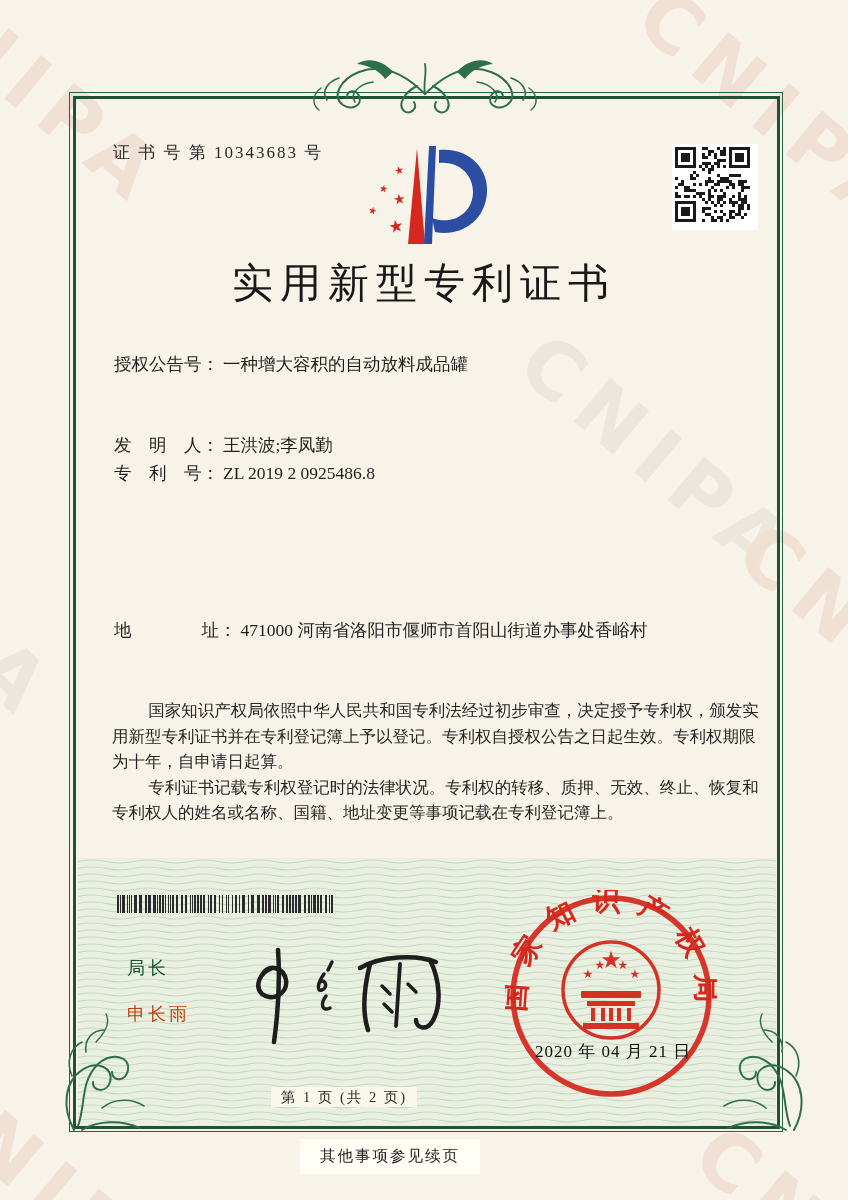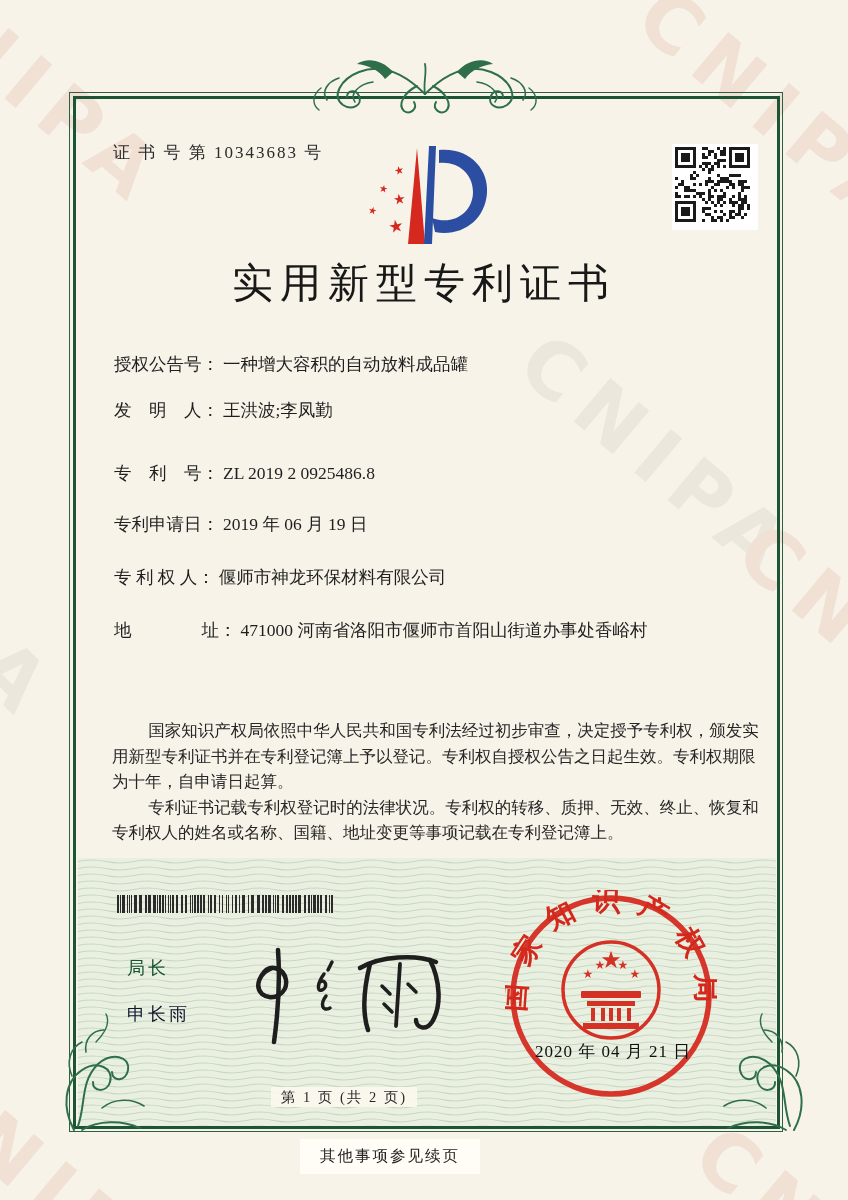--- a/index.html
+++ b/index.html
@@ -37,29 +37,29 @@
   .title{
     position:absolute;left:0;top:256px;width:848px;text-align:center;
     font-size:41px;font-weight:400;letter-spacing:7px;color:#181818;z-index:4;
   }
   
   .frow{position:absolute;left:114px;width:656px;font-size:17.5px;z-index:4;white-space:nowrap;}
   .flabel{color:#1f1f1f;}
   .fvalue{color:#1f1f1f;margin-left:4px;}
   .grant2{position:absolute;left:263px;top:0;}
   
-  .paras{position:absolute;left:112px;top:698px;width:656px;z-index:4;margin-top:20px;}
+  .paras{position:absolute;left:112px;top:698px;width:656px;z-index:4;}
   .paras p{margin:0;font-size:16.5px;line-height:25.5px;text-indent:2.2em;color:#262626;}
   
   .barcode{position:absolute;left:117px;top:895px;z-index:4;}
   
   .sig-title{position:absolute;left:127px;top:956px;font-size:18px;letter-spacing:3px;
     font-family:Liberation Serif, serif;color:#14532d;z-index:4;}
   .sig-name{position:absolute;left:127px;top:1002px;font-size:18px;letter-spacing:3px;
-    font-family:"DejaVu Sans","Liberation Sans",sans-serif;color:#0f172a;z-index:4;}
+    font-family:"DejaVu Sans","Liberation Sans",sans-serif;color:#c2410c;z-index:4;}
   .sig-hand{position:absolute;left:220px;top:938px;z-index:4;}
   
   .seal{position:absolute;left:505px;top:890px;z-index:5;}
   .seal-date{
     position:absolute;left:508px;top:1040px;width:210px;text-align:center;
     font-size:17px;letter-spacing:1px;color:#101010;z-index:6;
   }
   
   .pageinfo{
     position:absolute;left:0;top:1088px;width:688px;text-align:center;font-size:14.5px;
@@ -422,31 +422,25 @@
         <rect x="45" y="72" width="3" height="3" fill="#1a1a1a"></rect>
         <rect x="51" y="72" width="3" height="3" fill="#1a1a1a"></rect>
       </svg>
   </div>
 
   <div class="title">实用新型专利证书</div>
 
   <div class="frow" style="top:352px">
     <span class="flabel">授权公告号：</span><span class="fvalue">一种增大容积的自动放料成品罐</span>
   </div>
-  <div class="frow" style="top:398px">
+  <div class="frow" style="top:433px">
     <span class="flabel">发　明　人：</span><span class="fvalue">王洪波;李凤勤</span>
   </div>
   <div class="frow" style="top:461px">
     <span class="flabel">专　利　号：</span><span class="fvalue">ZL 2019 2 0925486.8</span>
-  </div>
-  <div class="frow" style="top:512px">
-    <span class="flabel">专利申请日：</span><span class="fvalue">2019 年 06 月 19 日</span>
-  </div>
-  <div class="frow" style="top:565px">
-    <span class="flabel">专 利 权 人：</span><span class="fvalue">偃师市神龙环保材料有限公司</span>
   </div>
   <div class="frow" style="top:618px">
     <span class="flabel">地　　　　址：</span><span class="fvalue">471000 河南省洛阳市偃师市首阳山街道办事处香峪村</span>
   </div>
 
   <div class="paras">
     <p>国家知识产权局依照中华人民共和国专利法经过初步审查，决定授予专利权，颁发实用新型专利证书并在专利登记簿上予以登记。专利权自授权公告之日起生效。专利权期限为十年，自申请日起算。</p>
     <p>专利证书记载专利权登记时的法律状况。专利权的转移、质押、无效、终止、恢复和专利权人的姓名或名称、国籍、地址变更等事项记载在专利登记簿上。</p>
   </div>
 

